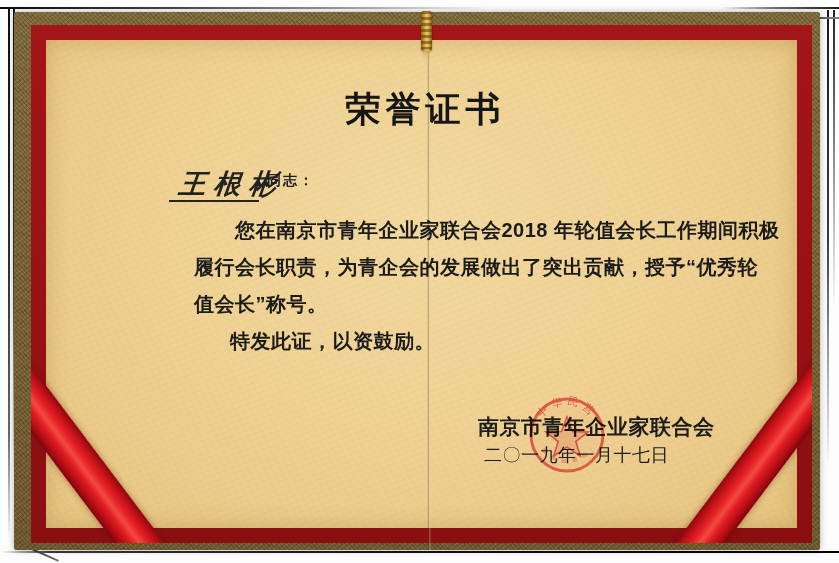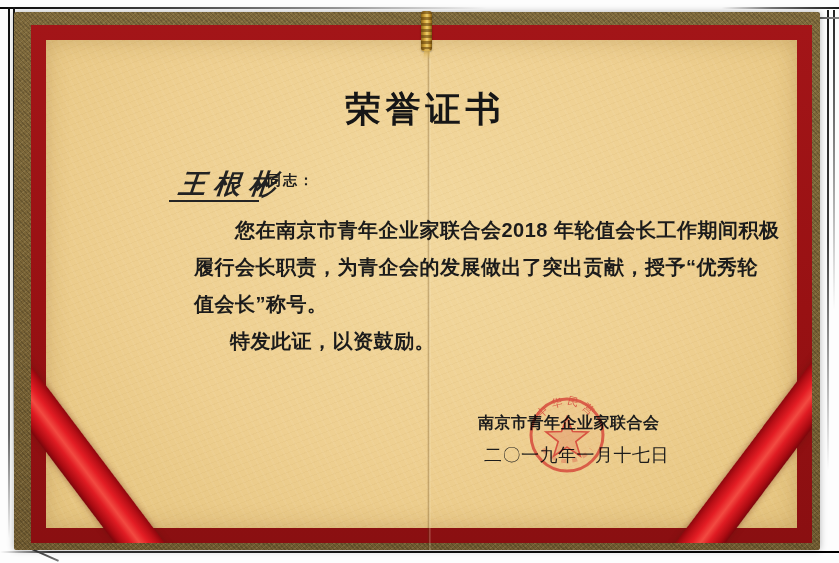--- a/index.html
+++ b/index.html
@@ -89,21 +89,21 @@
     font-size:27px;font-weight:700;font-style:italic;
     letter-spacing:8px;color:#222;transform:skewX(-6deg);
   }
   .name-underline{position:absolute;left:169px;top:200px;width:90px;height:2px;background:#242424;}
   .salutation{position:absolute;left:267px;top:172px;font-size:14px;font-weight:600;letter-spacing:2px;}
   .body-line{position:absolute;left:170px;width:545px;font-size:20px;font-weight:600;letter-spacing:.5px;color:#1b1b1b;white-space:nowrap;margin-left:24px;}
   .line1{top:217px;padding-left:41px;}
   .line2{top:254px;text-align:right;}
   .line3{top:291px;}
   .line4{top:328px;padding-left:36px;}
-  .issuer{position:absolute;left:478px;top:413px;font-size:16px;font-weight:700;letter-spacing:.5px;}
+  .issuer{position:absolute;left:478px;top:413px;font-size:21px;font-weight:700;letter-spacing:.5px;}
   .date{position:absolute;left:484px;top:443px;font-size:18px;font-weight:400;letter-spacing:.5px;}
 
   
   .seal{position:absolute;left:523px;top:391px;width:88px;height:88px;z-index:5;
     mix-blend-mode:multiply;opacity:.92;}
 </style>
 </head>
 <body>
 
 <div class="scanline sl-top"></div>

